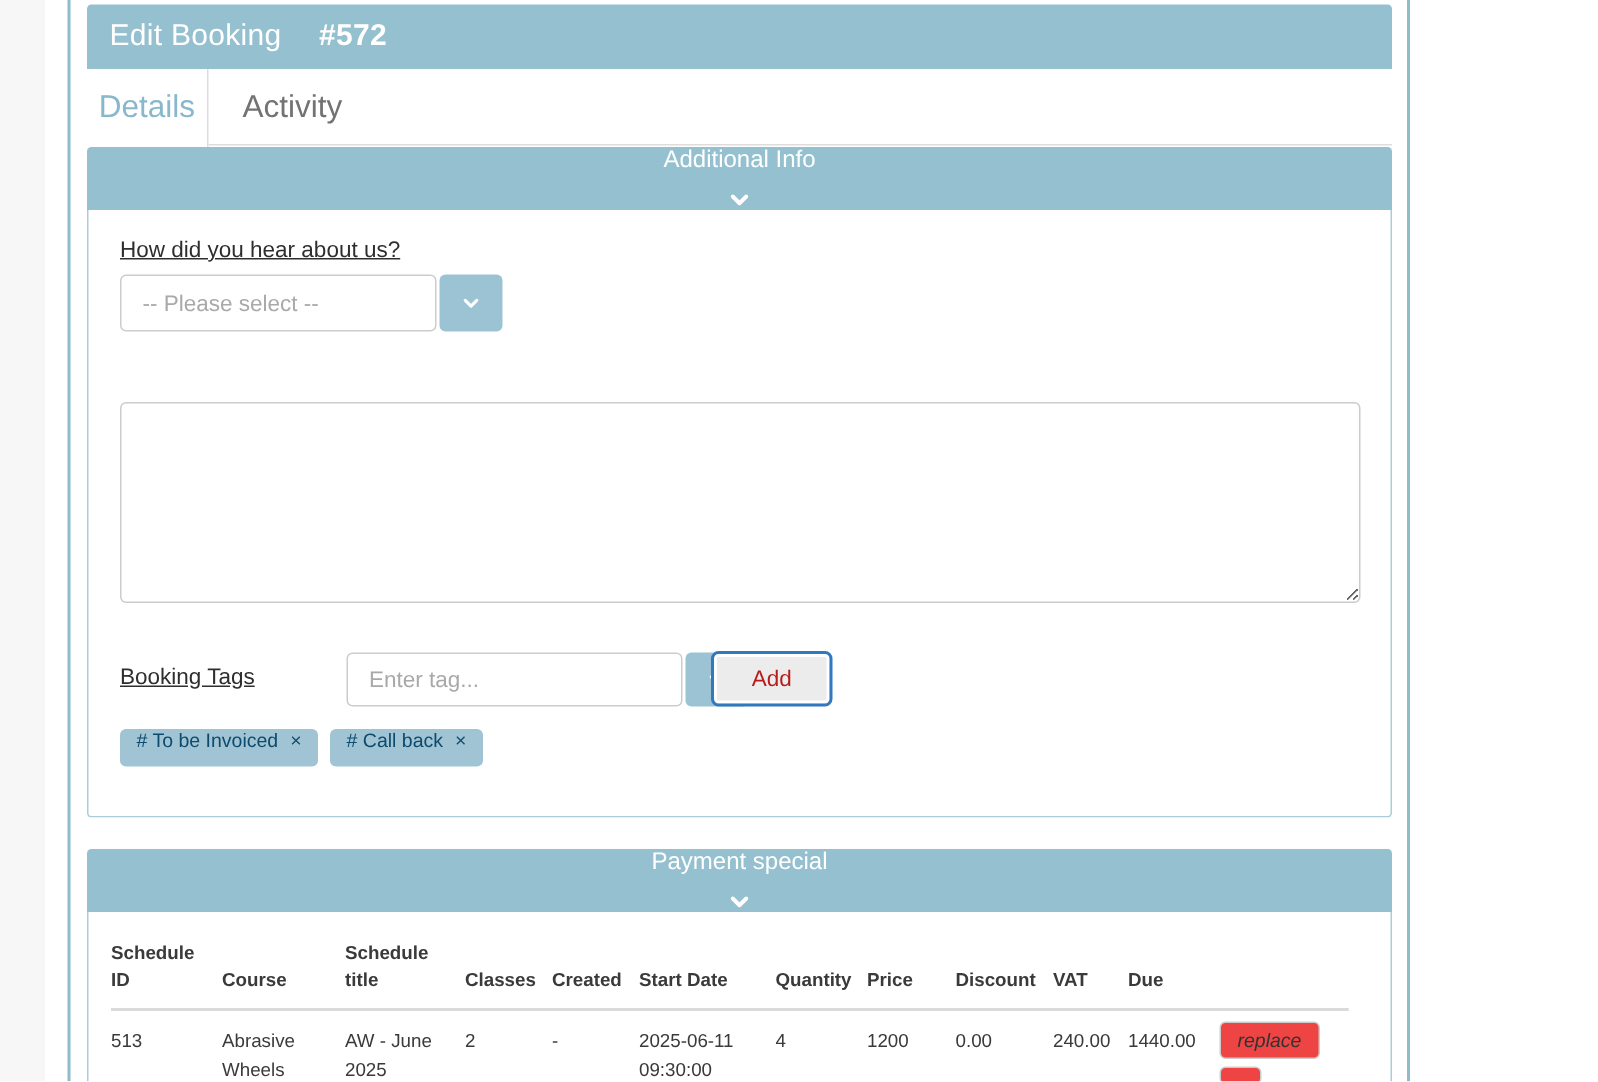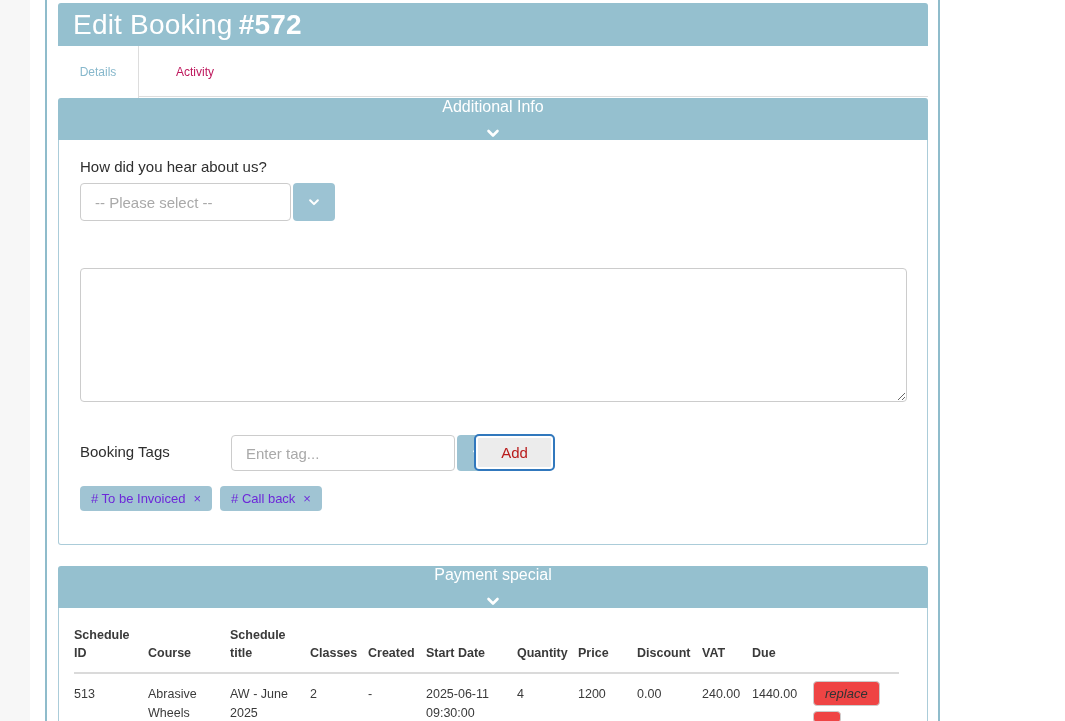--- a/index.html
+++ b/index.html
@@ -12,40 +12,40 @@
   .vline.left{left:45px;}
   .vline.right{left:938px;}
   .content{position:absolute;left:58px;top:0;width:870px;height:721px;}
 
   
   .panel-header{
     position:absolute;left:0;width:870px;height:43px;background:#95c0cf;
     border-radius:3px 3px 0 0;display:flex;align-items:center;
     padding:0 15px;box-sizing:border-box;color:#fff;cursor:pointer;
   }
-  .main-header{top:3px;font-size:28px;font-weight:300;letter-spacing:.2px;}
+  .main-header{top:3px;font-size:20px;font-weight:300;letter-spacing:.2px;gap:19px;}
   .main-header b{font-weight:700;margin-left:6px;text-align:center;}
   .section-header{font-size:16px;font-weight:400;justify-content:space-between;flex-direction:column;}
   .chev{width:14px;height:14px;display:inline-block;flex:0 0 auto;}
 
   
   .tabbar{position:absolute;left:0;top:46px;width:870px;height:51px;border-bottom:1px solid #ddd;box-sizing:border-box;background:#fff;}
-  .tab{position:absolute;top:0;height:51px;display:flex;align-items:center;justify-content:center;font-size:12px;cursor:pointer;box-sizing:border-box;}
+  .tab{position:absolute;top:0;height:51px;display:flex;align-items:center;justify-content:center;font-size:21px;cursor:pointer;box-sizing:border-box;}
   .tab.active{left:0;width:81px;background:#fff;border-right:1px solid #ddd;color:#87b8cc;height:52px;z-index:2;}
-  .tab.plain{left:81px;width:112px;color:#be185d;}
+  .tab.plain{left:81px;width:112px;color:#737373;}
 
   
   .panel-body{
     position:absolute;left:0;width:870px;background:#fff;
     border:1px solid #abccd9;border-top:none;border-radius:0 0 3px 3px;box-sizing:border-box;
   }
   .ai-body{top:140px;height:405px;}
   .pd-body{top:608px;height:165px;border-radius:0;}
 
-  .field-label{position:absolute;font-size:15px;color:#2e2e2e;}
+  .field-label{position:absolute;font-size:15px;color:#2e2e2e;text-decoration:underline;}
 
   .igroup{position:absolute;display:flex;}
   .igroup input{
     height:38px;border:1px solid #ccc;border-radius:4px;box-sizing:border-box;
     font-size:15px;color:#ec4899;padding:0 14px;font-family:"Liberation Sans",sans-serif;outline:none;
   }
   .igroup input::placeholder{color:#a9a9a9;}
   .dd-btn{
     height:38px;width:42px;margin-left:2px;background:#9cc3d3;border:none;border-radius:4px;
     display:flex;align-items:center;justify-content:center;cursor:pointer;
@@ -61,22 +61,22 @@
 
   .add-btn{
     position:absolute;left:415px;top:294px;width:81px;height:37px;
     background:#ececec;border:2px solid #3178bd;border-radius:5px;
     box-shadow:inset 0 0 0 2px #fff;font-size:15px;color:#b91c1c;cursor:pointer;
     font-family:"Liberation Sans",sans-serif;
   }
 
   .tags{position:absolute;left:21px;top:346px;display:flex;gap:8px;}
   .tag{
-    height:25px;background:#a0c4d3;border-radius:4px;color:#6d28d9;font-size:13px;
-    display:inline-flex;align-items:center;padding:0 11px;gap:8px;cursor:pointer;
+    height:25px;background:#a0c4d3;border-radius:4px;color:#0c4a6e;font-size:13px;
+    display:inline-flex;padding:0 11px;gap:8px;cursor:pointer;
   }
   .tag .x{font-size:13px;cursor:pointer;opacity:.95;}
 
   
   table.pay{
     position:absolute;left:15px;top:14px;border-collapse:collapse;table-layout:fixed;
     font-size:12.5px;color:#3a3a3a;
   }
   table.pay th{
     text-align:left;font-weight:700;vertical-align:bottom;padding:4px 10px 10px 0;

